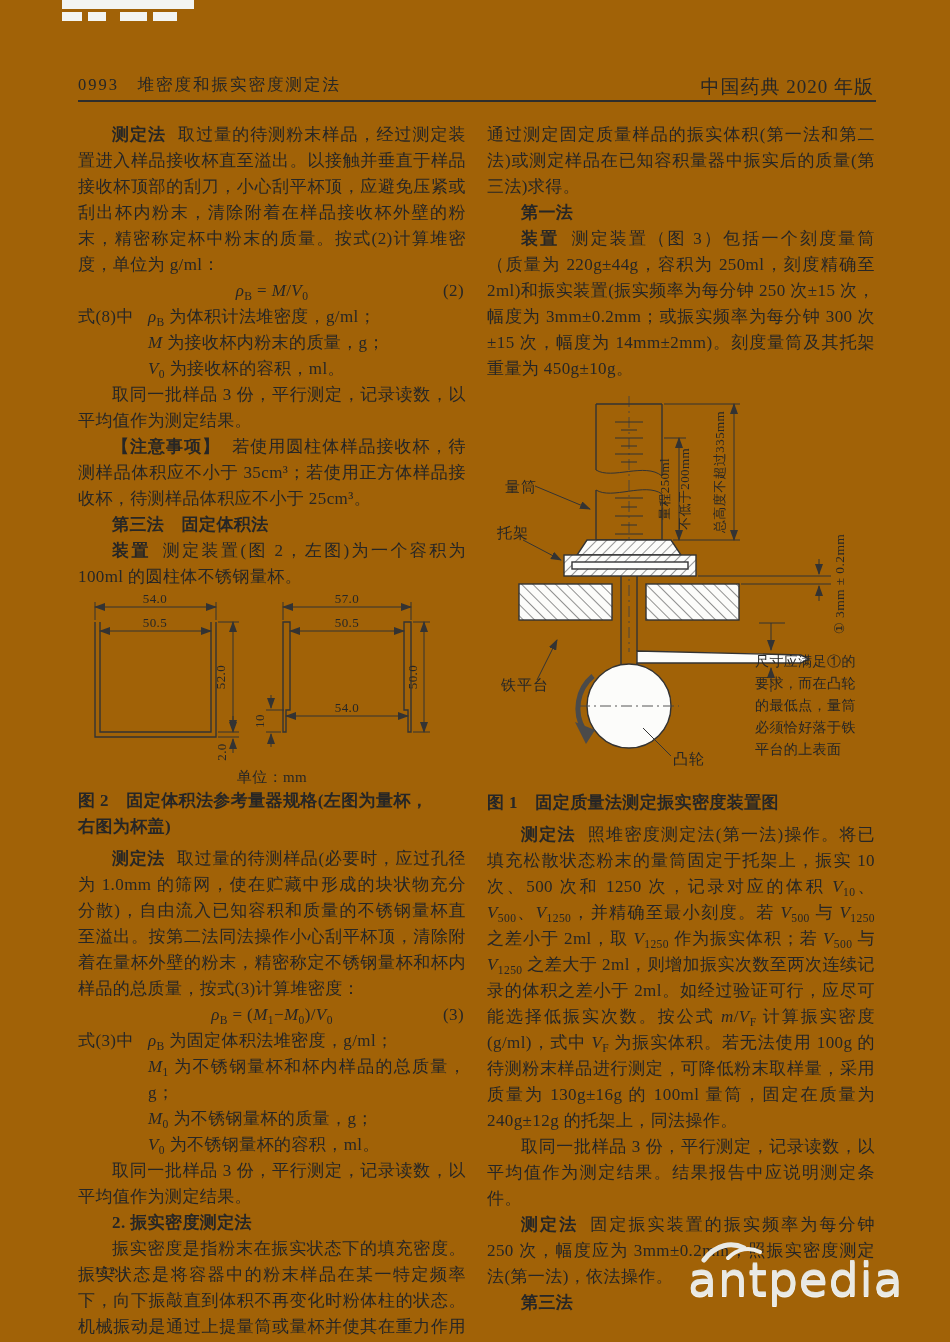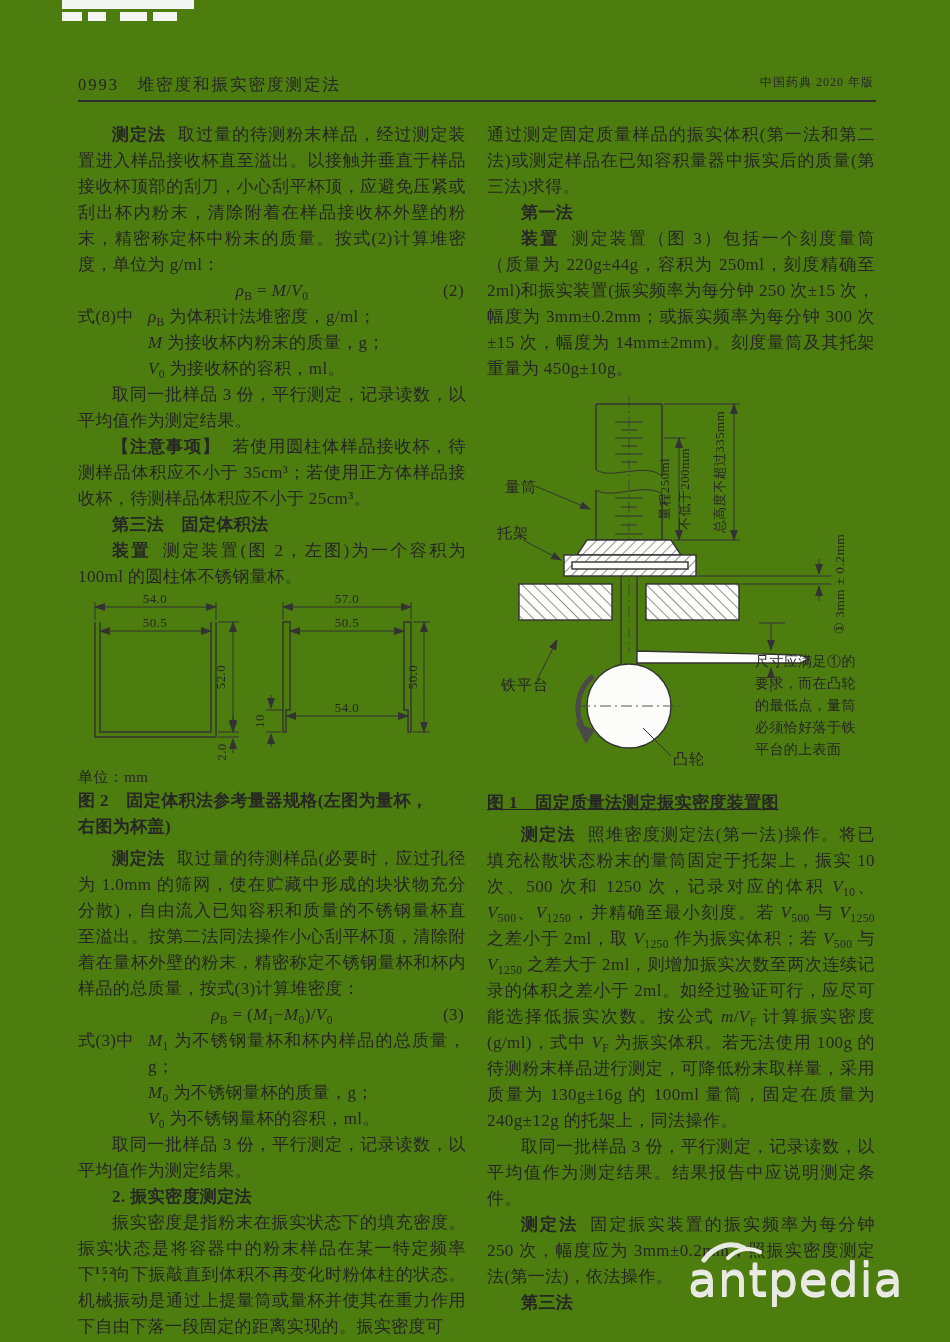--- a/index.html
+++ b/index.html
@@ -1,37 +1,37 @@
 <!DOCTYPE html>
 <html><head>
 <meta charset="utf-8">
 <style>
   html,body{margin:0;padding:0;}
   body{width:950px;height:1342px;position:relative;overflow:hidden;background:#fdfdfc;}
-  .page{position:absolute;inset:0;background:#4d7c0f;font-family:"Liberation Serif","DejaVu Serif",serif;color:#262626;}
+  .page{position:absolute;inset:0;background:#a16207;font-family:"Liberation Serif","DejaVu Serif",serif;color:#262626;}
   .hdr-left{position:absolute;left:78px;top:74px;font-size:16.5px;letter-spacing:2px;}
-  .hdr-right{position:absolute;right:76px;top:74px;font-size:12px;letter-spacing:1px;}
+  .hdr-right{position:absolute;right:76px;top:74px;font-size:19px;letter-spacing:1px;}
   .hdr-rule{position:absolute;left:78px;right:74px;top:100px;height:2px;background:#2d2d2d;}
   .col{position:absolute;top:122px;width:388px;font-size:17px;line-height:26px;text-align:justify;letter-spacing:.4px;}
   .col-left{left:78px;}
   .col-right{left:487px;}
   p{margin:0;}
   .para{text-indent:2em;}
   .noindent{text-indent:0;}
   .head{font-weight:bold;text-indent:2em;}
   .plabel{font-weight:bold;margin-right:12px;}
   .formula{position:relative;text-align:center;text-indent:0;}
   .formula .fnum{position:absolute;right:2px;}
   .defs{position:relative;padding-left:70px;}
   .defs .prefix{position:absolute;left:0;top:0;}
   sub{font-size:68%;line-height:0;}
   i{font-style:italic;}
   .figwrap{margin:4px 0 2px;}
   .figwrap svg{display:block;}
-  .unitline{text-align:left;font-size:15px;line-height:22px;text-indent:0;}
+  .unitline{text-align:center;font-size:15px;line-height:22px;text-indent:0;}
   .figcap{text-align:left;font-weight:bold;text-indent:0;}
   .mt{margin-top:6px;}
   .pagenum{position:absolute;left:84px;top:1264px;font-size:11px;font-weight:bold;letter-spacing:2px;}
   .watermark{position:absolute;left:688px;top:1252px;font-family:"DejaVu Sans","Liberation Sans",sans-serif;
              font-weight:normal;font-size:47px;color:#e9e9e4;letter-spacing:1px;
              text-shadow:0 1px 0 #f6f6f3,0 -1px 0 #e0e0da;}
   .wm-swoosh{position:absolute;left:10px;top:-14px;}
   .art{position:absolute;background:#f3f5f2;}
   
   .ln{stroke:#333;stroke-width:1.4;fill:none;}
@@ -125,40 +125,41 @@
       <p class="figcap">图 2　固定体积法参考量器规格(左图为量杯，</p>
       <p class="figcap">右图为杯盖)</p>
     </div>
 
     <p class="para mt"><b class="plabel">测定法</b><span>取过量的待测样品(必要时，应过孔径为 1.0mm 的筛网，使在贮藏中形成的块状物充分分散)，自由流入已知容积和质量的不锈钢量杯直至溢出。按第二法同法操作小心刮平杯顶，清除附着在量杯外壁的粉末，精密称定不锈钢量杯和杯内样品的总质量，按式(3)计算堆密度：</span></p>
 
     <p class="formula"><span><i>ρ</i><sub>B</sub> = (<i>M</i><sub>1</sub>−<i>M</i><sub>0</sub>)/<i>V</i><sub>0</sub></span><span class="fnum">(3)</span></p>
 
     <div class="defs">
       <span class="prefix">式(3)中</span>
+      <p><i>ρ</i><sub>B</sub> 为固定体积法堆密度，g/ml；</p>
       <p><i>M</i><sub>1</sub> 为不锈钢量杯和杯内样品的总质量，g；</p>
       <p><i>M</i><sub>0</sub> 为不锈钢量杯的质量，g；</p>
       <p><i>V</i><sub>0</sub> 为不锈钢量杯的容积，ml。</p>
     </div>
 
     <p class="para">取同一批样品 3 份，平行测定，记录读数，以平均值作为测定结果。</p>
 
     <p class="head">2. 振实密度测定法</p>
 
     <p class="para">振实密度是指粉末在振实状态下的填充密度。振实状态是将容器中的粉末样品在某一特定频率下，向下振敲直到体积不再变化时粉体柱的状态。机械振动是通过上提量筒或量杯并使其在重力作用下自由下落一段固定的距离实现的。振实密度可</p>
   </div>
 
   <div class="col col-right">
     <p class="noindent">通过测定固定质量样品的振实体积(第一法和第二法)或测定样品在已知容积量器中振实后的质量(第三法)求得。</p>
 
     <p class="head">第一法</p>
 
     <p class="para"><b class="plabel">装置</b><span>测定装置（图 3）包括一个刻度量筒（质量为 220g±44g，容积为 250ml，刻度精确至 2ml)和振实装置(振实频率为每分钟 250 次±15 次，幅度为 3mm±0.2mm；或振实频率为每分钟 300 次±15 次，幅度为 14mm±2mm)。刻度量筒及其托架重量为 450g±10g。</span></p>
 
-    <div class="figwrap" style="margin-top:10px;text-decoration:underline;">
+    <div class="figwrap" style="margin-top:10px;">
       <svg width="388" height="392" viewBox="0 0 388 392">
         <defs>
           <marker id="ar3" markerWidth="11" markerHeight="8" refX="10" refY="4" orient="auto-start-reverse" markerUnits="userSpaceOnUse">
             <path d="M0,0 L11,4 L0,8 Z" fill="#333"></path>
           </marker>
           <pattern id="hatch1" width="7" height="7" patternUnits="userSpaceOnUse" patternTransform="rotate(45)">
             <rect width="7" height="7" fill="#fcfcfa"></rect>
             <line x1="0" y1="0" x2="0" y2="7" stroke="#555" stroke-width="1.2"></line>
           </pattern>
           <pattern id="hatch2" width="8" height="8" patternUnits="userSpaceOnUse" patternTransform="rotate(-45)">

